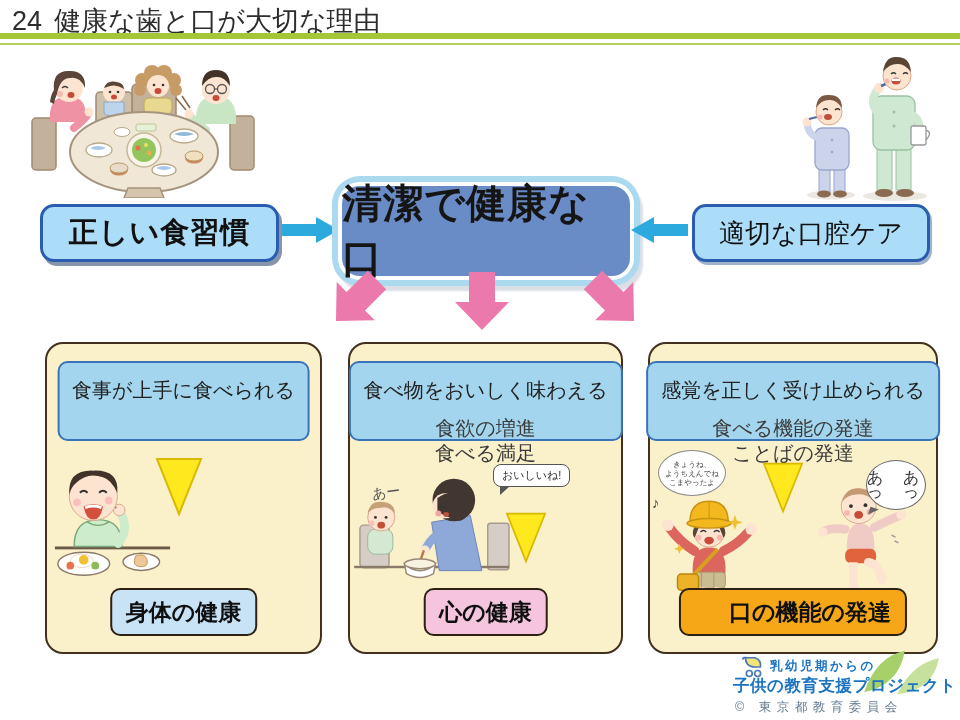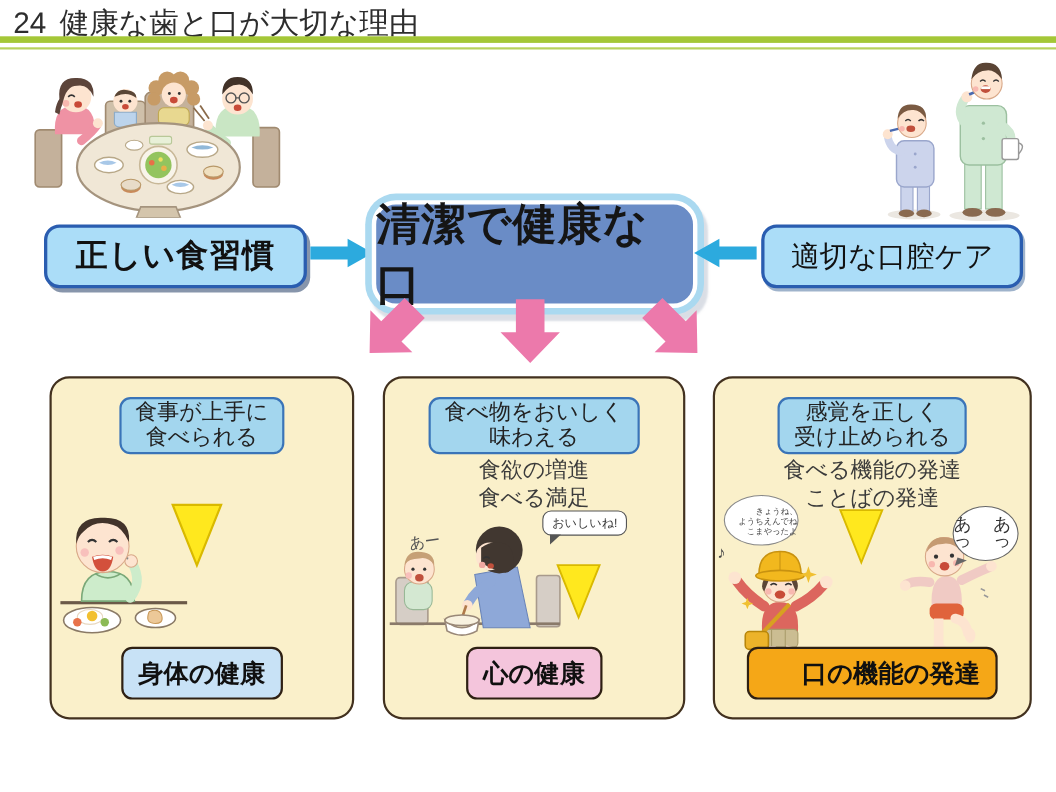--- a/index.html
+++ b/index.html
@@ -29,21 +29,21 @@
   
   .panel{
     top:342px;height:308px;background:#faf0ca;border:2.5px solid #42311f;border-radius:18px;
   }
   .panel-left{left:45px;width:273px;}
   .panel-center{left:348px;width:271px;}
   .panel-right{left:648px;width:286px;}
   .panel-header{
     position:absolute;top:17px;left:50%;transform:translateX(-50%);
     background:#a3d6ee;border:2px solid #3a74b8;border-radius:10px;
-    padding:2px 13px;height:44px;display:flex;flex-direction:column;justify-content:center;
+    padding:16px 13px;height:44px;display:flex;flex-direction:row;justify-content:center;
     font-size:20px;line-height:23px;text-align:center;color:#222;white-space:nowrap;
   }
   .panel-sub{
     position:absolute;top:72px;left:0;width:100%;text-align:center;
     font-size:20px;line-height:25px;color:#3b3b3b;white-space:nowrap;
   }
   .result-box{
     position:absolute;bottom:16px;left:50%;transform:translateX(-50%);
     height:44px;display:flex;align-items:center;justify-content:center;
     border:2.5px solid #2e2013;border-radius:10px;
@@ -56,21 +56,21 @@
   .bubble{
     position:absolute;background:#fff;border:1.5px solid #555;color:#333;
     display:flex;align-items:center;justify-content:center;
   }
   .bubble-oishii{left:143px;top:120px;padding:3px 8px;border-radius:8px;font-size:11px;white-space:nowrap;}
   .bubble-oishii::after{
     content:"";position:absolute;left:6px;bottom:-9px;width:0;height:0;
     border-top:9px solid #555;border-right:10px solid transparent;
   }
   .bubble-cloud{left:8px;top:106px;width:66px;height:44px;border-radius:50%;
-    border:1.2px solid #888;font-size:7.5px;line-height:9px;flex-direction:column;text-align:center;color:#444;align-items:flex-end;}
+    border:1.2px solid #888;font-size:7.5px;line-height:9px;flex-direction:column;text-align:center;color:#444;}
   .bubble-baby{left:216px;top:116px;width:58px;height:48px;border-radius:50%;
     border:1.2px solid #666;font-size:16px;line-height:14px;}
   .bubble-baby::after{
     content:"";position:absolute;left:2px;bottom:-7px;width:0;height:0;
     border-top:8px solid #666;border-right:9px solid transparent;transform:rotate(18deg);
   }
   .bubble-baby .l2{padding-left:14px;}
   .baby-sound{position:absolute;left:22px;top:140px;font-size:14px;color:#555;transform:rotate(-8deg);}
   .music-note{position:absolute;left:2px;top:150px;font-size:15px;color:#444;}
   
@@ -388,14 +388,29 @@
     </svg>
     <div class="bubble bubble-baby">
       <span>あっ</span>
       <span class="l2">あっ</span>
     </div>
     <div class="result-box result-orange">
       <span>口の機能の発達</span>
     </div>
   </div>
 
+  <div class="abs footer-logo">
+    <svg class="abs" style="right:0;top:0;" width="88" height="52" viewBox="0 0 90 55">
+      <path d="M5,50 Q18,12 48,6 Q42,42 5,50 Z" fill="#a8d06a"></path>
+      <path d="M40,52 Q55,20 84,14 Q78,48 40,52 Z" fill="#c6e19c"></path>
+    </svg>
+    <svg class="abs" style="left:10px;top:8px;" width="26" height="28" viewBox="0 0 28 28">
+      <path d="M3,6 Q3,4 5,4 L7,4" stroke="#4a7ab5" stroke-width="2" fill="none"></path>
+      <path d="M6,4 Q6,14 16,14 L22,14 Q23,6 16,4 Z" fill="#f5e478" stroke="#4a7ab5" stroke-width="1.8"></path>
+      <circle cx="10" cy="21" r="3.2" fill="#fff" stroke="#4a7ab5" stroke-width="1.8"></circle>
+      <circle cx="19" cy="21" r="3.2" fill="#fff" stroke="#4a7ab5" stroke-width="1.8"></circle>
+    </svg>
+    <div class="logo-tagline">乳幼児期からの</div>
+    <div class="logo-project">子供の教育支援プロジェクト</div>
+    <div class="logo-copyright">© 東京都教育委員会</div>
+  </div>
 
 </div>
 
 </body></html>

